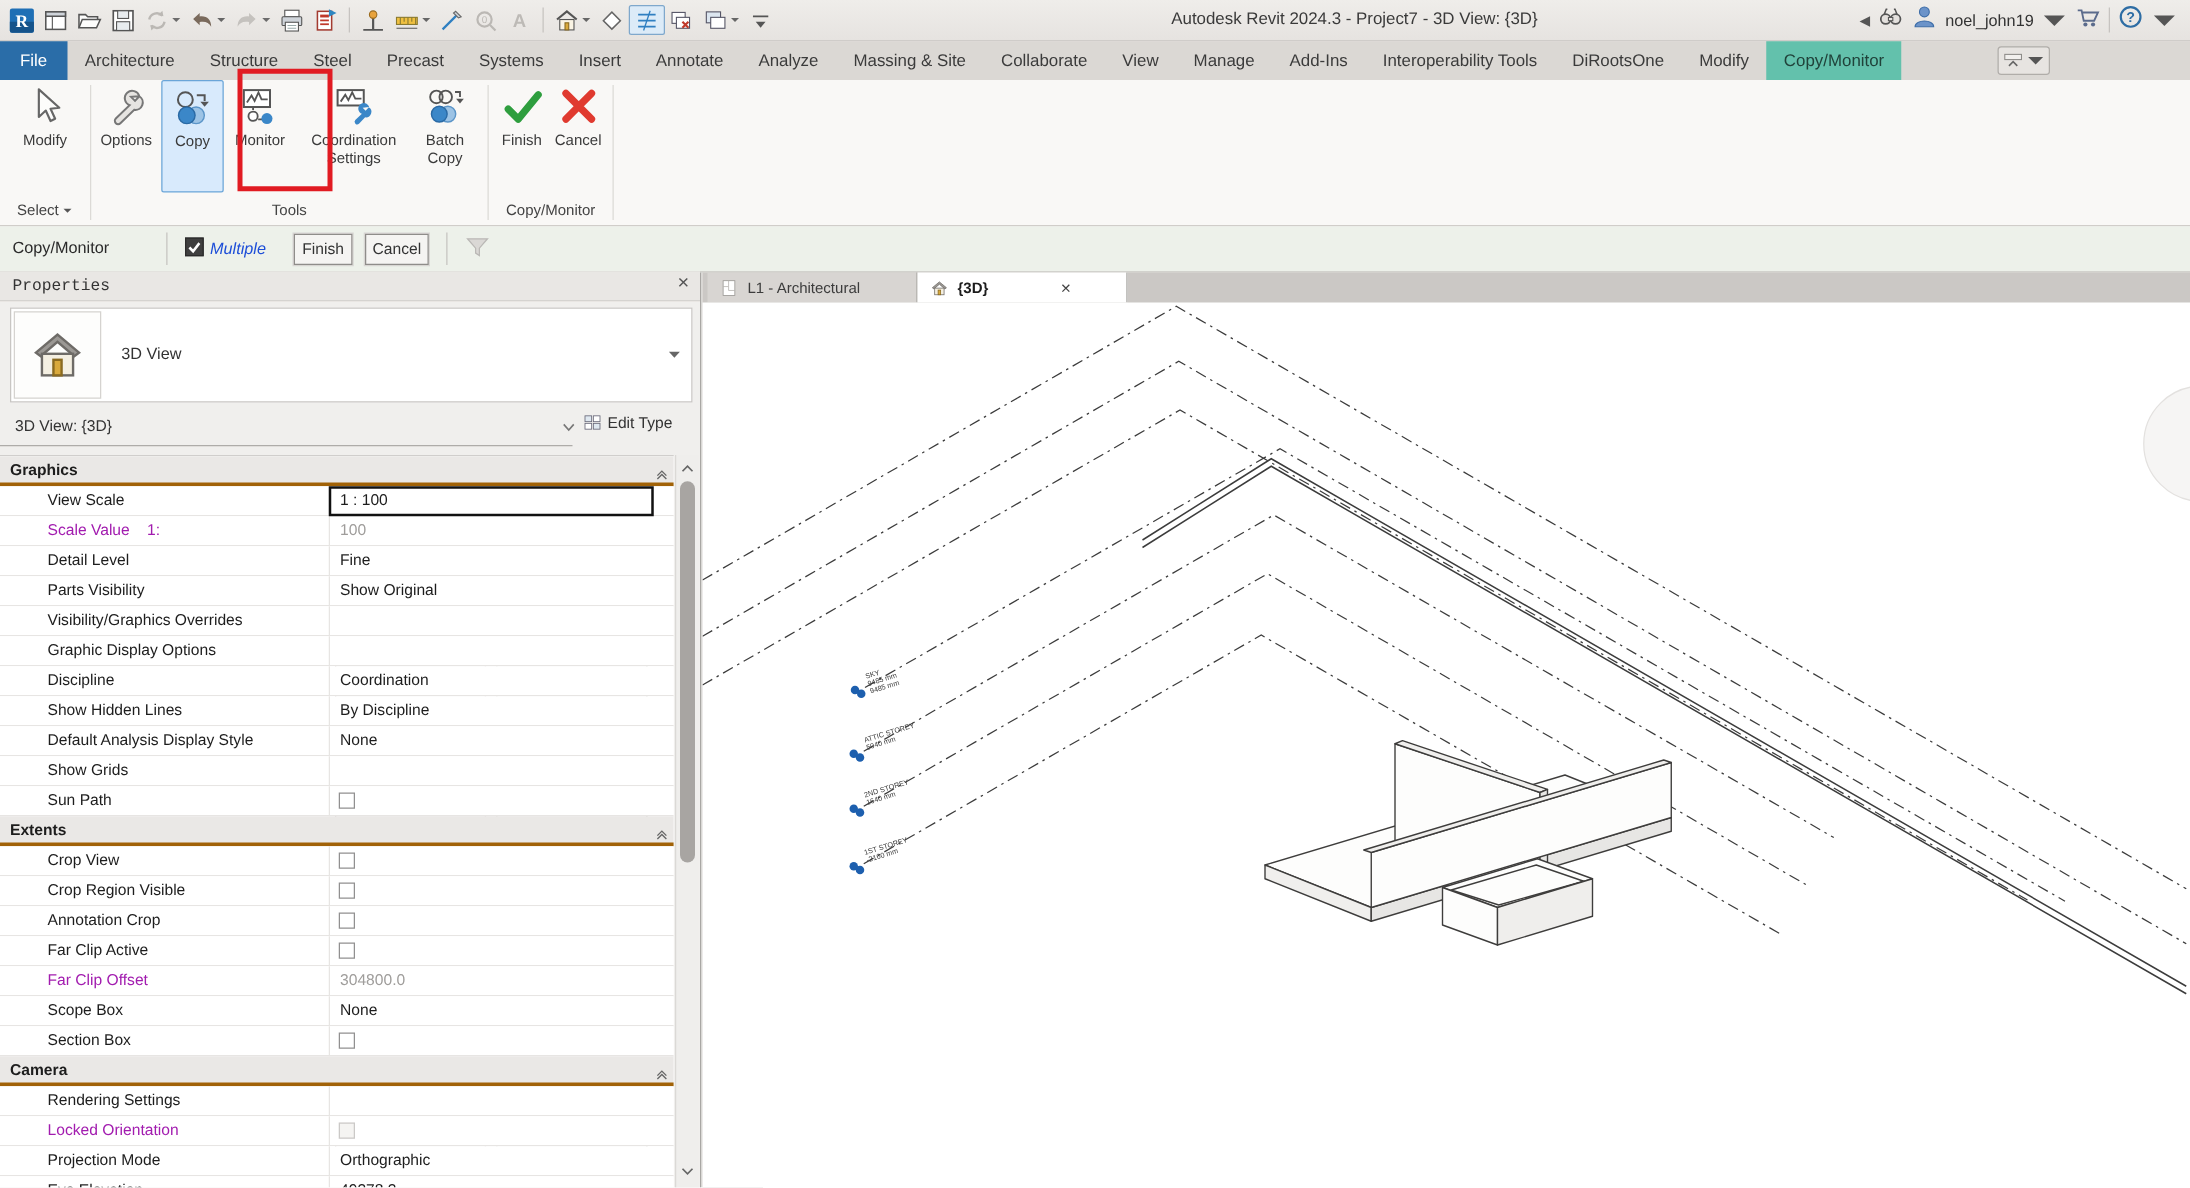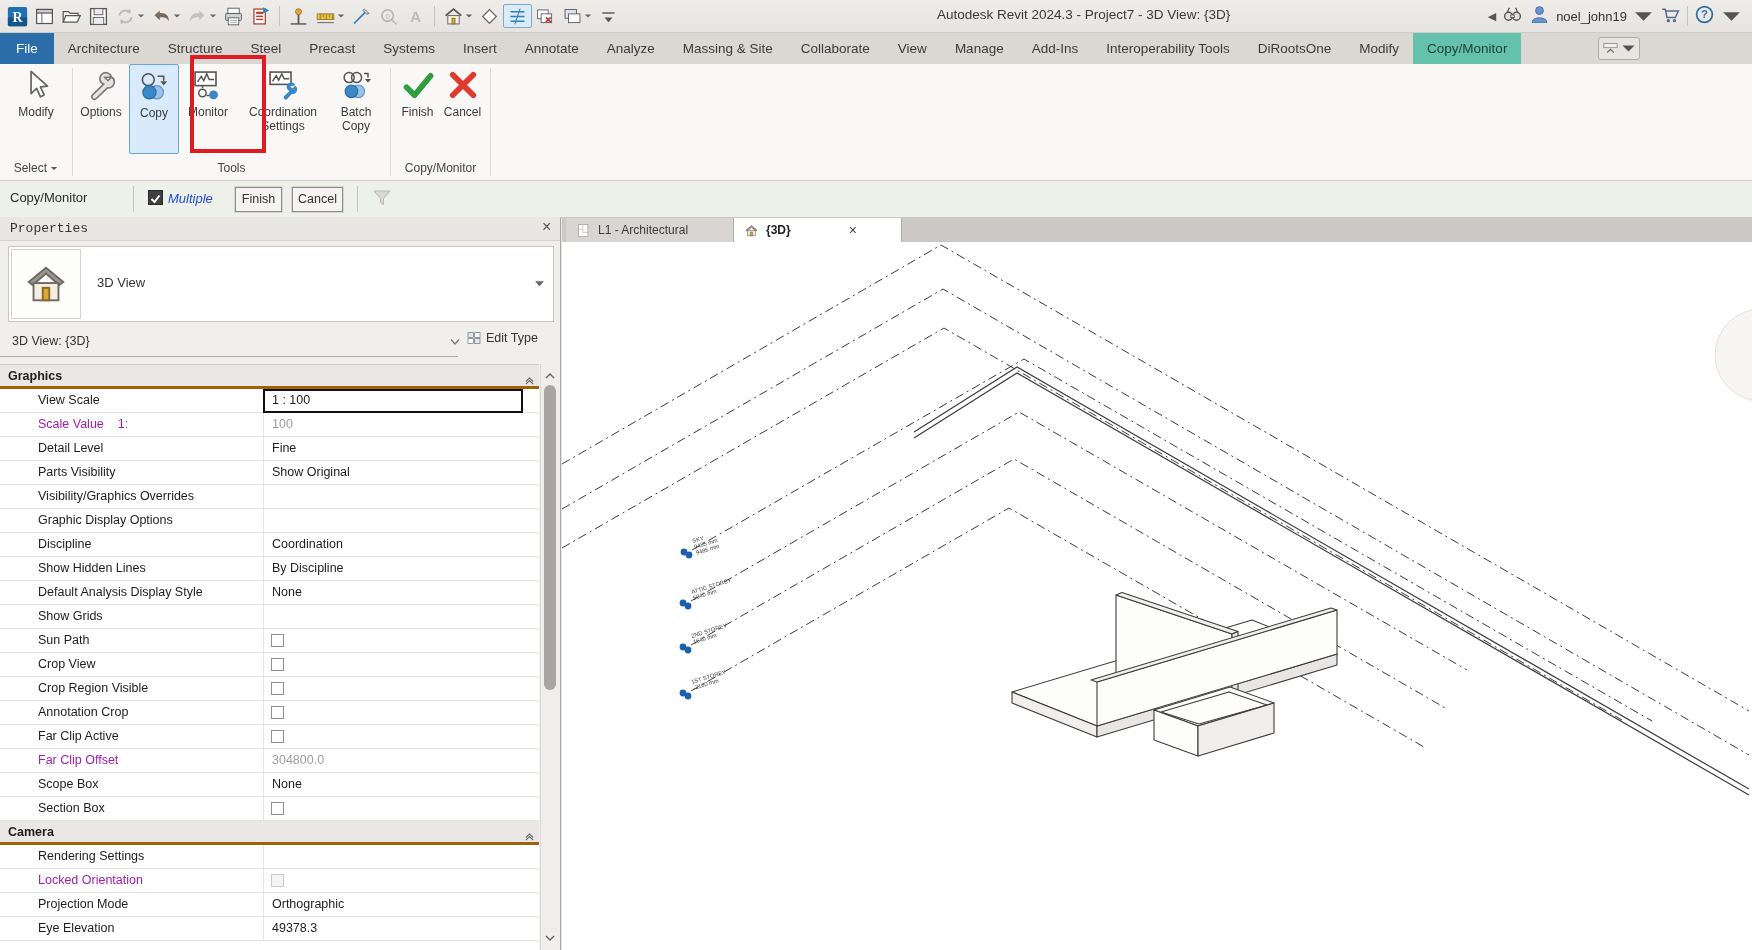--- a/index.html
+++ b/index.html
@@ -545,20 +545,26 @@
           <div class="pval">
             <div class="pbtn">Edit...</div>
           </div>
         </div>
         <div class="prow">
           <span class="plabel">Sun Path</span>
           <div class="pval">
             <div class="pcheck"></div>
           </div>
         </div>
+        <div class="psection">
+          <span class="plabel">Extents</span>
+          <span class="sec-caret"><svg width="11" height="9" viewBox="0 0 12 10">
+              <path d="M2,8 L6,4 L10,8 M2,5 L6,1 L10,5" fill="none" stroke="#666" stroke-width="1.2"></path>
+            </svg></span>
+        </div>
         <div class="prow">
           <span class="plabel">Crop View</span>
           <div class="pval">
             <div class="pcheck"></div>
           </div>
         </div>
         <div class="prow">
           <span class="plabel">Crop Region Visible</span>
           <div class="pval">
             <div class="pcheck"></div>

